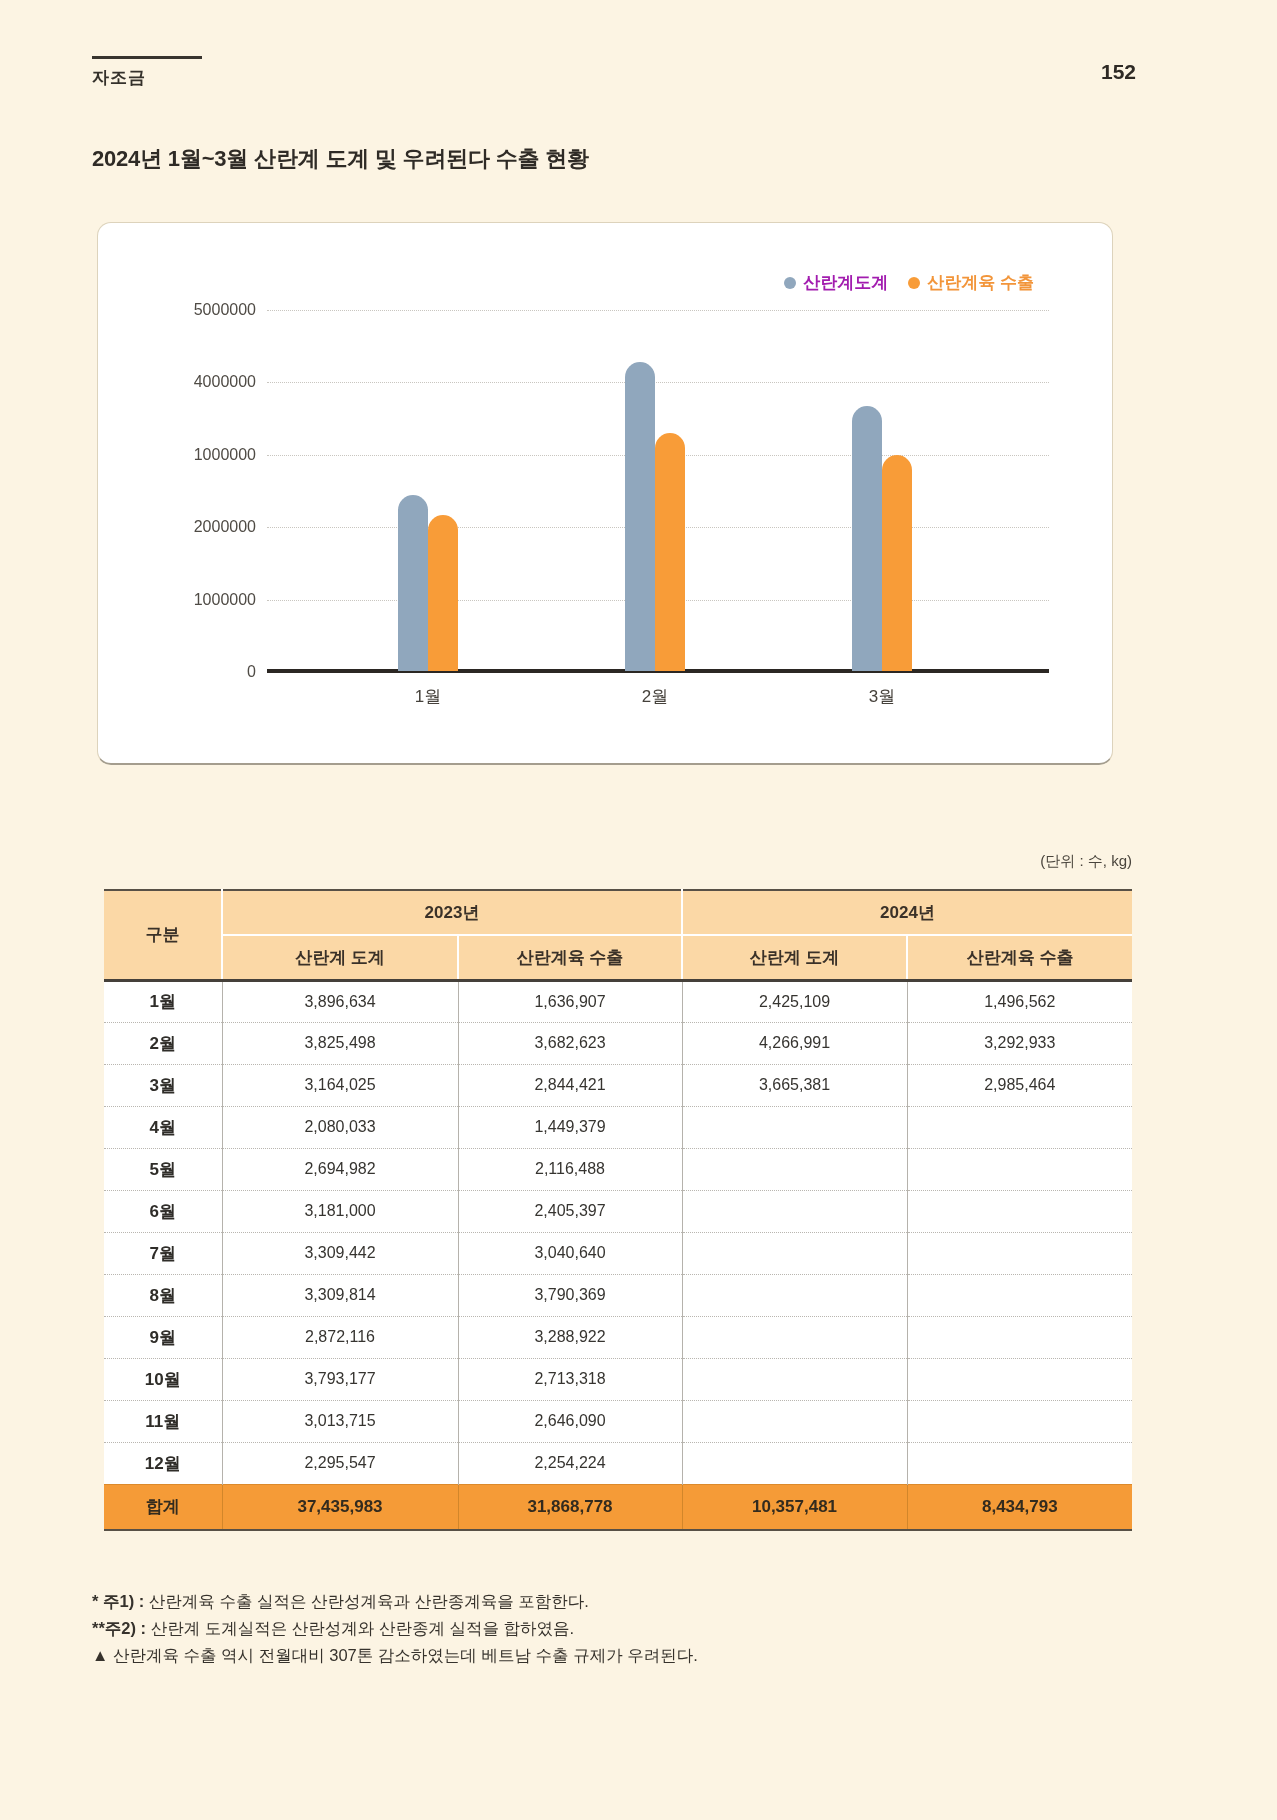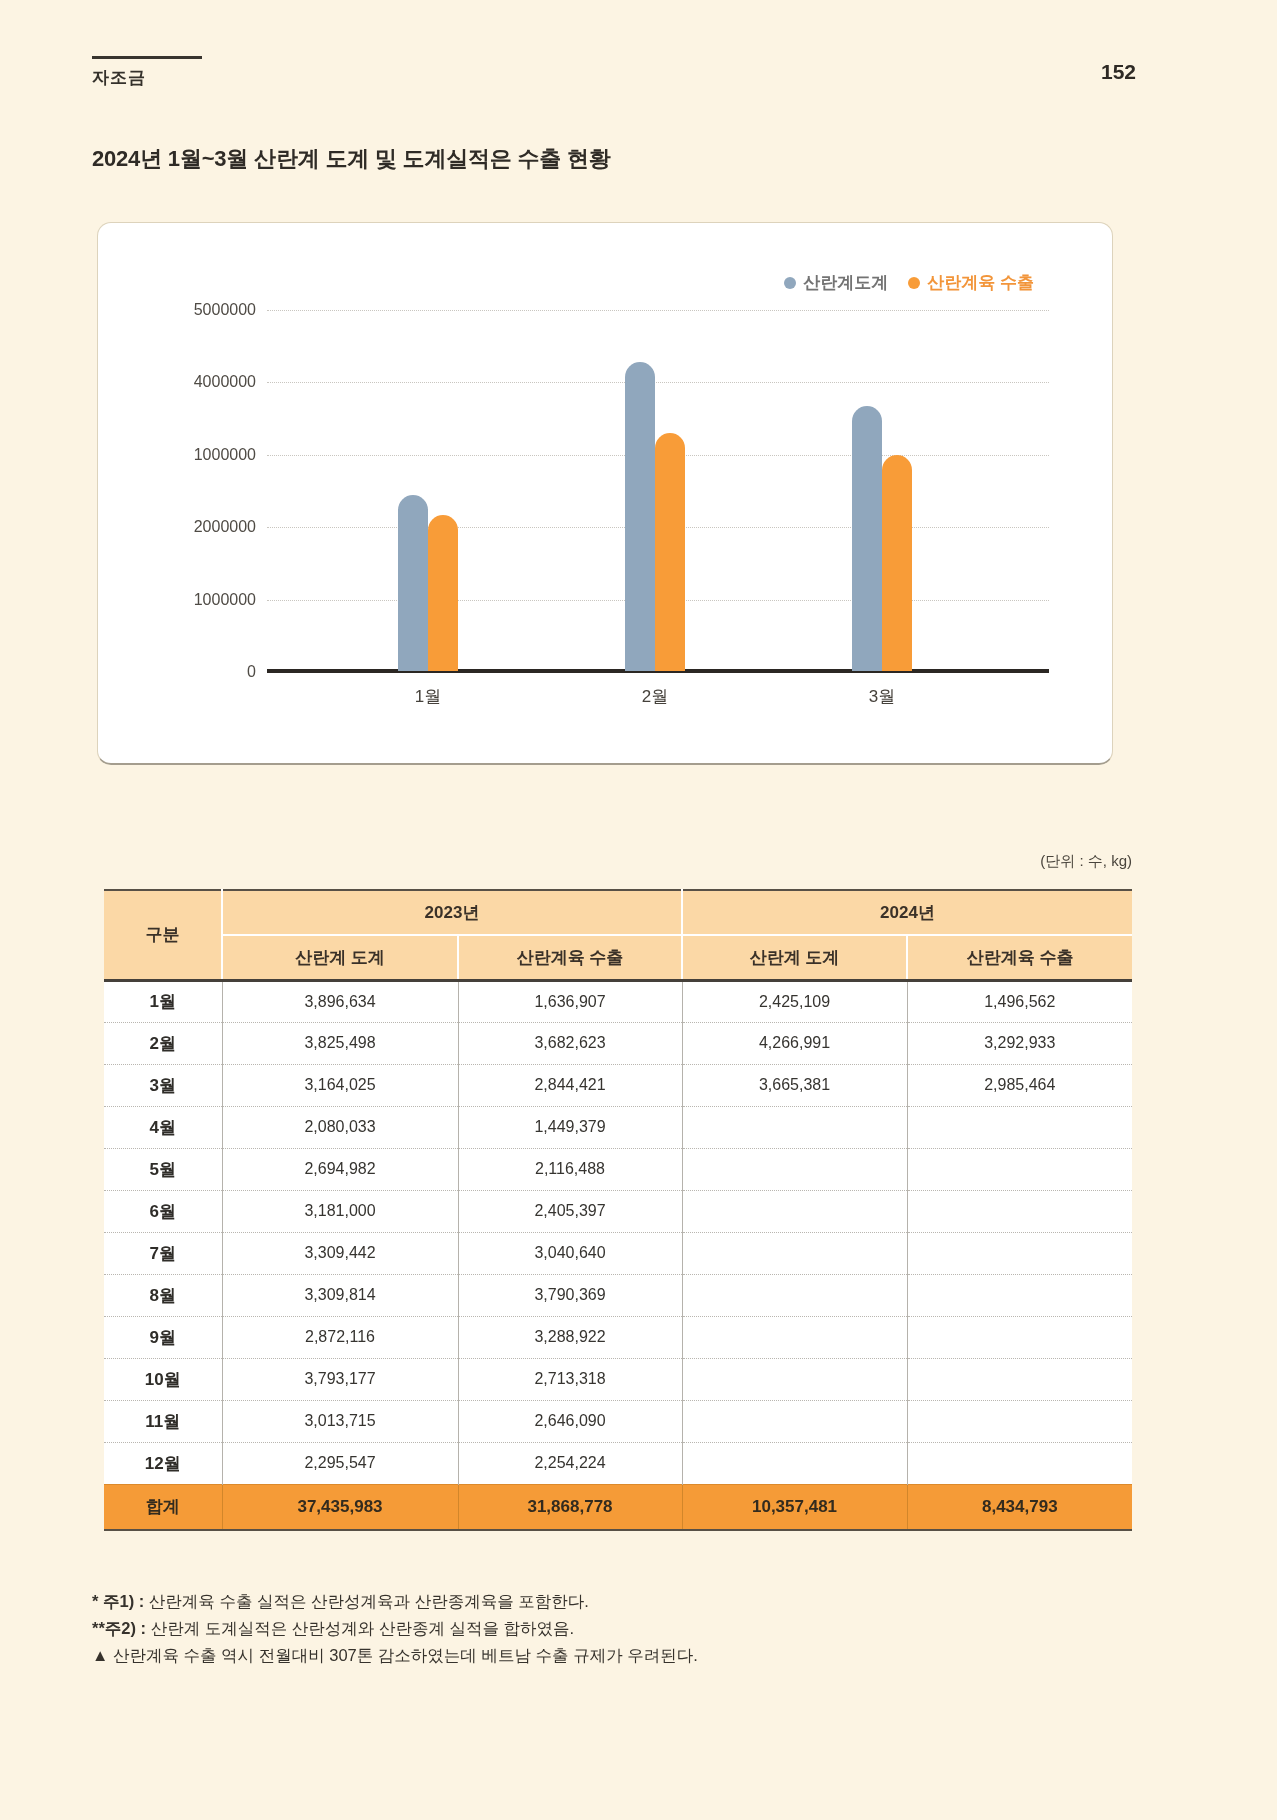--- a/index.html
+++ b/index.html
@@ -60,27 +60,27 @@
   #footnotes { left:92px; top:1549px; width:1050px; font-size:16.5px; color:#36322c; line-height:27px;margin-top:39px; }
   .footnote-prefix-bold { font-weight:bold; }
 </style>
 </head>
 <body>
 
 <div class="abs" id="header-rule"></div>
 <div class="abs" id="header-tag">자조금</div>
 <div class="abs" id="page-number">152</div>
 
-<div class="abs" id="section-title">2024년 1월~3월 산란계 도계 및 도계실적은 수출 현황</div>
+<div class="abs" id="section-title">2024년 1월~3월 산란계 도계 및 우려된다 수출 현황</div>
 
 <div id="chart-card">
   <div id="chart-legend">
     <div class="legend-item">
       <span class="legend-dot" style="background: rgb(144, 167, 189);"></span>
-      <span style="color: #737373; font-family: Liberation Mono, monospace;">산란계도계</span>
+      <span style="color: #a21caf; font-family: Liberation Mono, monospace;">산란계도계</span>
     </div>
     <div class="legend-item">
       <span class="legend-dot" style="background: rgb(248, 156, 56);"></span>
       <span style="color: rgb(242, 149, 58);">산란계육 수출</span>
     </div>
   </div>
   <div id="chart-plot">
       <div class="ytick" style="left: 33px; top: 439px;">0</div>
       <div class="gridline" style="left: 169px; width: 782px; top: 376.6px;"></div>
       <div class="ytick" style="left: 33px; top: 366.6px;">1000000</div>

